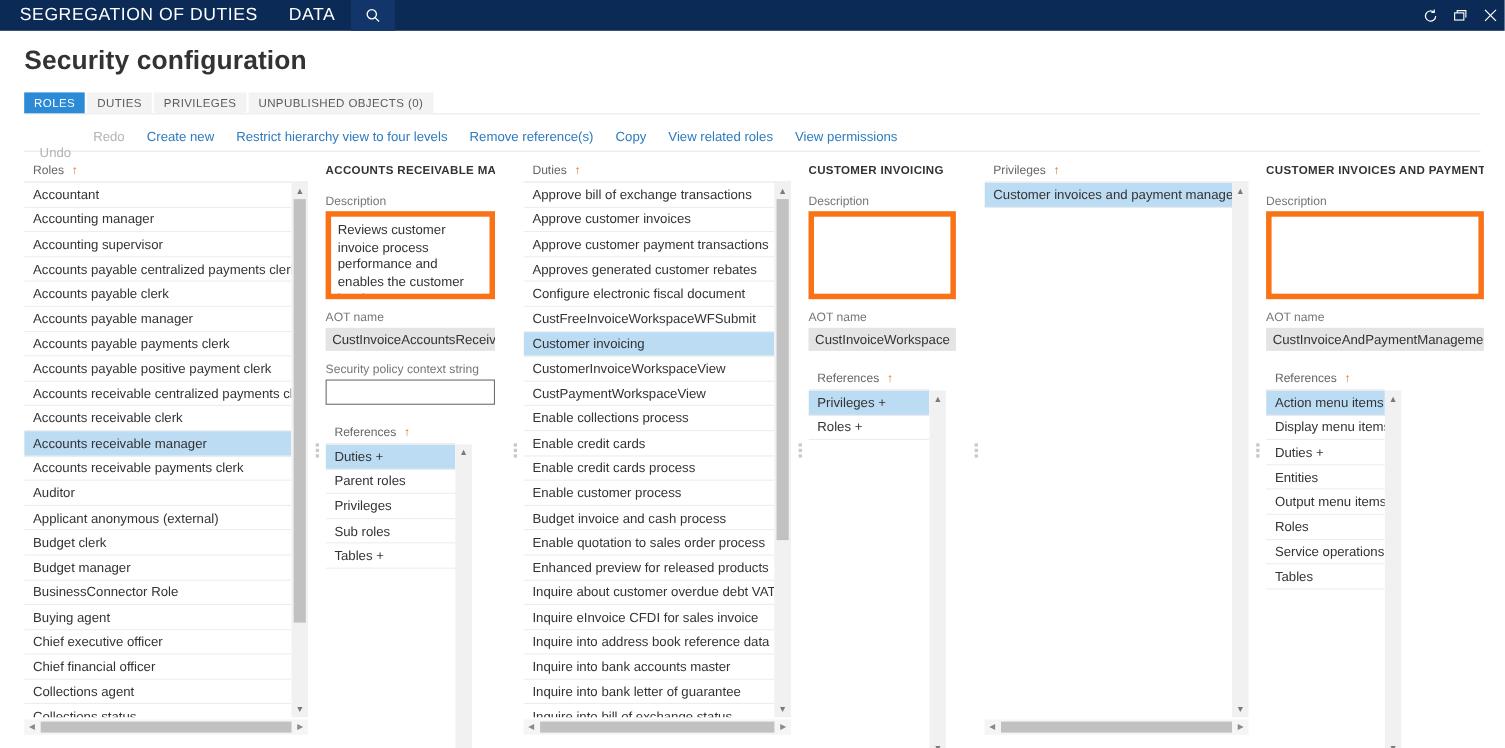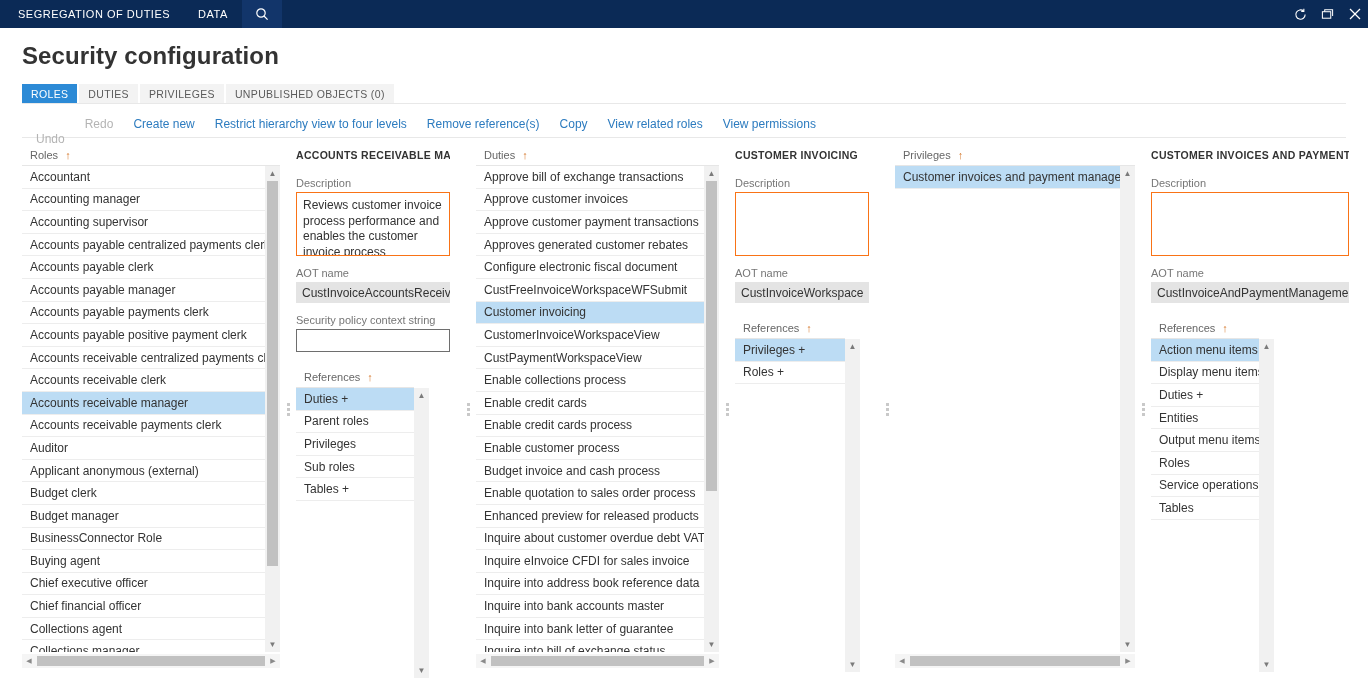--- a/index.html
+++ b/index.html
@@ -16,21 +16,21 @@
     height: 28px;
     background: #0b2a56;
     display: flex;
     align-items: stretch;
     color: #ffffff;
   }
   .topbar-left { display: flex; align-items: stretch; }
   .topbar-item {
     display: flex; align-items: center;
     padding: 0 14px;
-    font-size: 11px;
+    font-size: 16px;
     letter-spacing: .5px;
     color: #ffffff;
     text-transform: uppercase;
     white-space: nowrap;
   }
   .topbar-item.first { padding-left: 18px; }
   .topbar-search {
     display: flex; align-items: center; justify-content: center;
     width: 40px;
     background: #12356a;
@@ -188,23 +188,23 @@
 
   
   .detail { padding-right: 10px; }
   .field-label {
     font-size: 11px;
     color: #767676;
     margin-top: 11px;
     margin-bottom: 3px;
   }
   .desc-box {
-    border: 1px solid #f97316;
+    border: 5px solid #f97316;
     background: #ffffff;
-    height: 64px;
+    height: 80px;
     padding: 5px 6px;
     font-size: 12px;
     color: #333333;
     line-height: 15.5px;
     overflow: hidden;
   }
   .readonly-box {
     background: #e4e4e4;
     height: 21px;
     display: flex; align-items: center;
@@ -358,21 +358,21 @@
           <div class="grid-row">
             <span>Chief executive officer</span>
           </div>
           <div class="grid-row">
             <span>Chief financial officer</span>
           </div>
           <div class="grid-row">
             <span>Collections agent</span>
           </div>
           <div class="grid-row">
-            <span>Collections manager</span>
+            <span>Collections status</span>
           </div>
         </div>
       <div class="vscroll">
         <div class="arrow">▲</div>
         <div class="vthumb" style="top:15px;height:385px;"></div>
         <div class="arrow bottom">▼</div>
       </div>
     </div>
     <div class="hscroll">
       <div class="harrow">◀</div>

